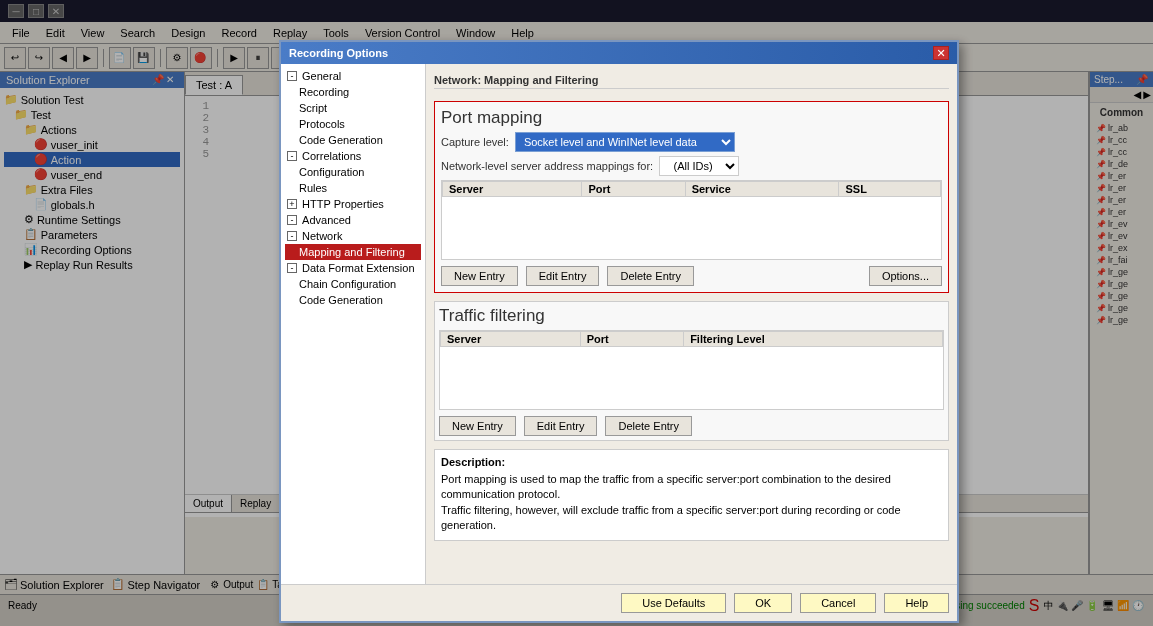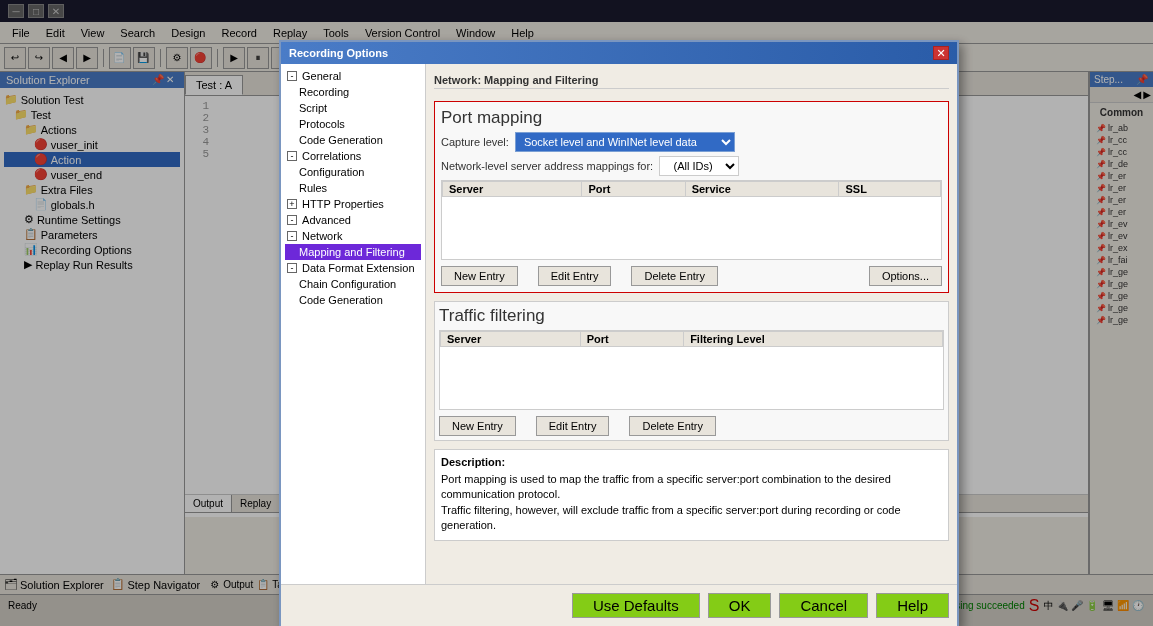--- a/index.html
+++ b/index.html
@@ -67,42 +67,42 @@
     .modal { position: absolute; top: 40px; left: 235px; width: 680px; background: #f0ece4; border: 2px solid #7a96c0; box-shadow: 4px 4px 10px rgba(0,0,0,0.4); pointer-events: all; margin-left: 44px; }
     .modal-title-bar { background: linear-gradient(to right, #4a7cc7, #2a5ca8); color: white; padding: 4px 8px; display: flex; justify-content: space-between; align-items: center; height: 22px; }
     .modal-title { font-size: 11px; font-weight: bold; }
     .modal-close { background: #cc3333; border: 1px solid #aa2222; color: white; width: 16px; height: 14px; cursor: pointer; display: flex; align-items: center; justify-content: center; font-size: 11px; }
     .modal-body { display: flex; height: 520px; }
     .modal-tree { width: 145px; background: white; border-right: 1px solid #ccc; padding: 4px; overflow: auto; }
     .modal-content { flex: 1; padding: 8px; display: flex; flex-direction: column; gap: 8px; }
 
     
     .mtree-item { padding: 2px 2px; cursor: pointer; font-size: 11px; display: flex; align-items: center; gap: 2px; }
-    .mtree-item.selected { background: #6d28d9; color: white; text-align: center; }
+    .mtree-item.selected { background: #b91c1c; color: white; text-align: center; }
     .mtree-expand { width: 10px; height: 10px; border: 1px solid #666; display: inline-flex; align-items: center; justify-content: center; font-size: 9px; cursor: pointer; flex-shrink: 0; }
 
     
     .section-title { font-size: 17px; font-weight: normal; color: #333; background: #e8e4dc; padding: 2px 4px; border: 1px solid #ccc; }
 
     
     .section-box { border: 1px solid #cc0000; background: #f8f8f8; padding: 6px; }
     .form-row { display: flex; align-items: center; margin-bottom: 4px; gap: 6px; }
     .form-label { font-size: 11px; color: #333; white-space: nowrap; }
     .form-select { border: 1px solid #7a9fd4; background: #316ac5; color: white; padding: 2px 4px; font-size: 11px; height: 20px; flex: 1; cursor: pointer; }
     .form-select-small { border: 1px solid #ccc; background: white; padding: 2px 4px; font-size: 11px; height: 20px; cursor: pointer; text-align: center; }
 
     
     .data-table { width: 100%; border-collapse: collapse; background: white; font-size: 11px; }
     .data-table th { background: #e8e4dc; border: 1px solid #ccc; padding: 1px 6px; text-align: left; font-weight: bold; }
     .table-container { border: 1px solid #ccc; flex: 1; overflow: auto; background: white; }
 
     
-    .btn-row { display: flex; gap: 20px; }
+    .btn-row { display: flex; gap: 8px; }
     .dialog-btn { padding: 3px 12px; border: 1px solid #999; background: #e8e4dc; cursor: pointer; font-size: 11px; }
-    .dialog-btn-primary { padding: 3px 20px; border: 1px solid #999; background: #84cc16; cursor: pointer; font-size: 15px; }
+    .dialog-btn-primary { padding: 3px 20px; border: 1px solid #999; background: #fef9c3; cursor: pointer; font-size: 11px; }
     .options-btn { padding: 3px 12px; border: 1px solid #999; background: #e8e4dc; cursor: pointer; font-size: 11px; margin-left: auto; }
 
     
     .desc-box { border: 1px solid #ccc; background: white; padding: 6px; font-size: 11px; }
     .desc-title { font-weight: bold; font-size: 11px; margin-bottom: 4px; }
 
     
     .modal-footer { padding: 8px; display: flex; justify-content: flex-end; gap: 8px; border-top: 1px solid #ccc; background: #f0ece4; }
 
     

